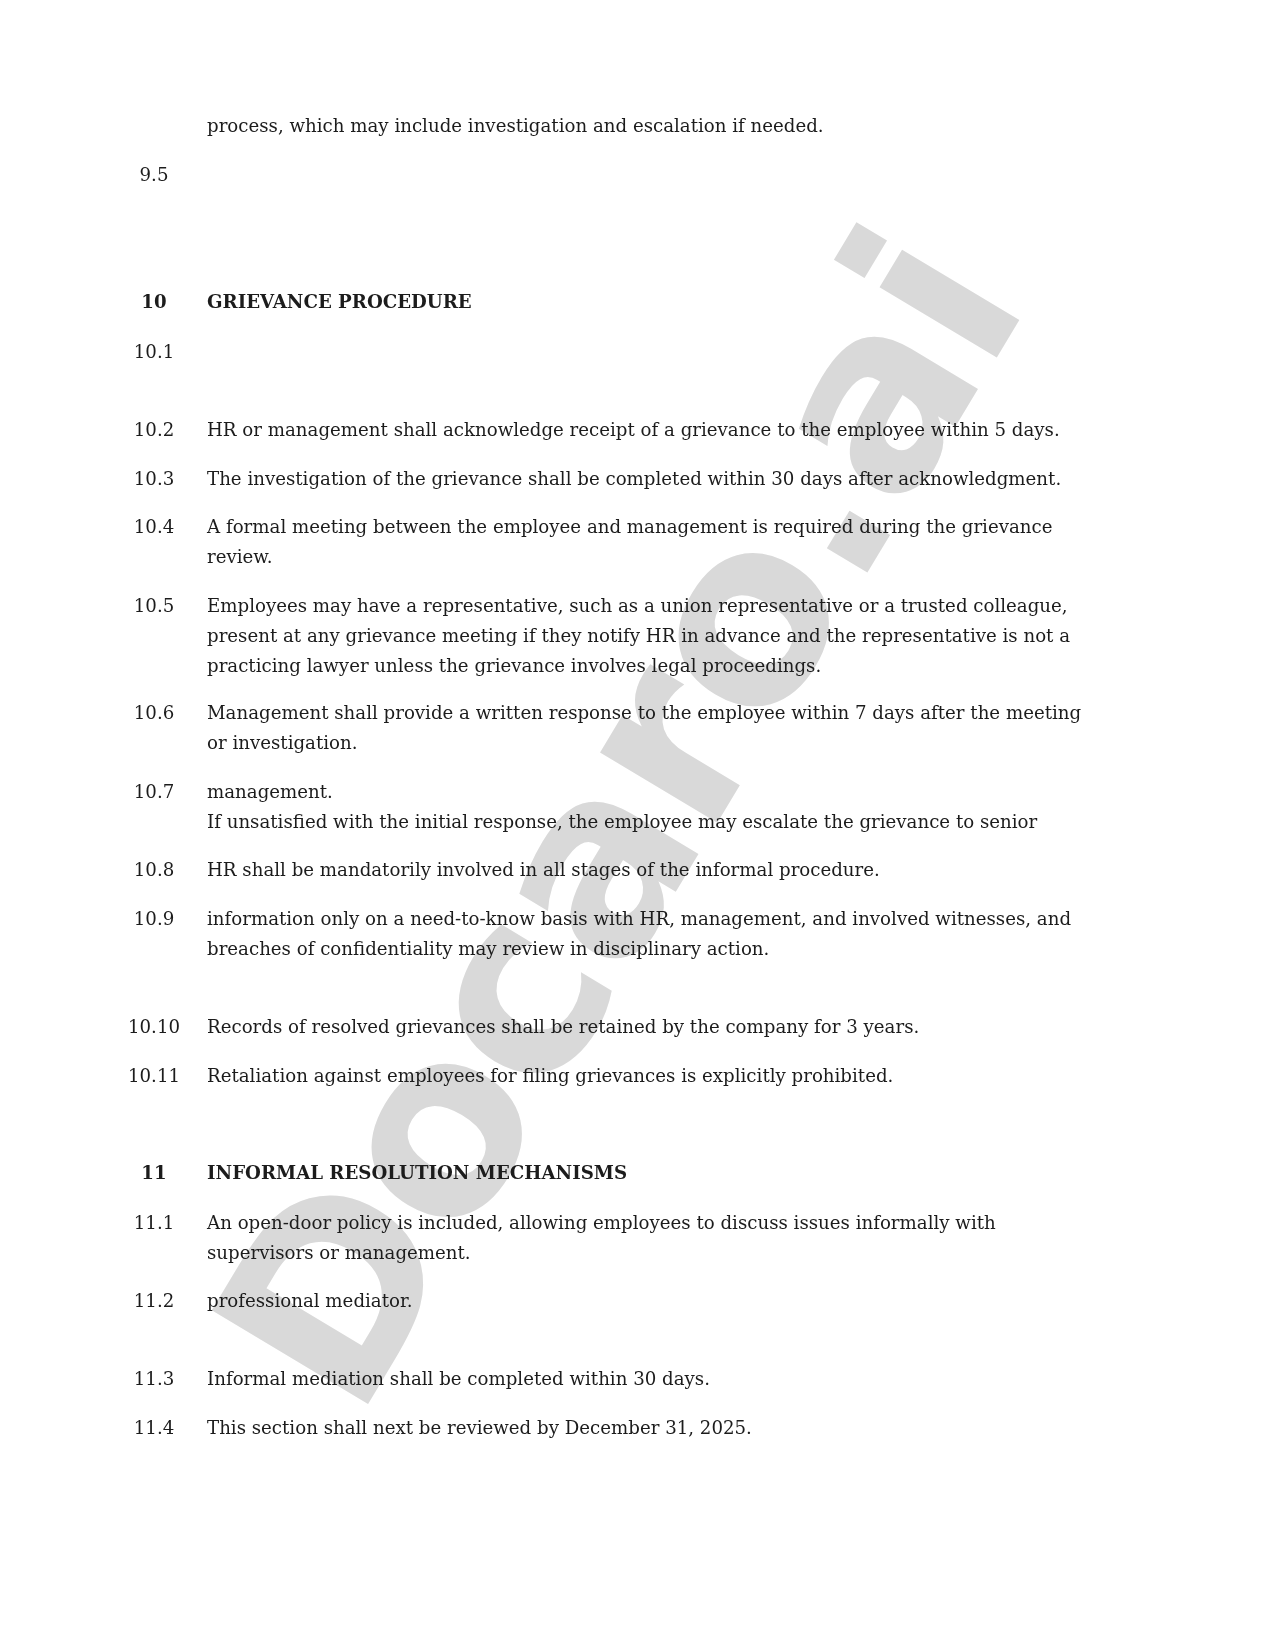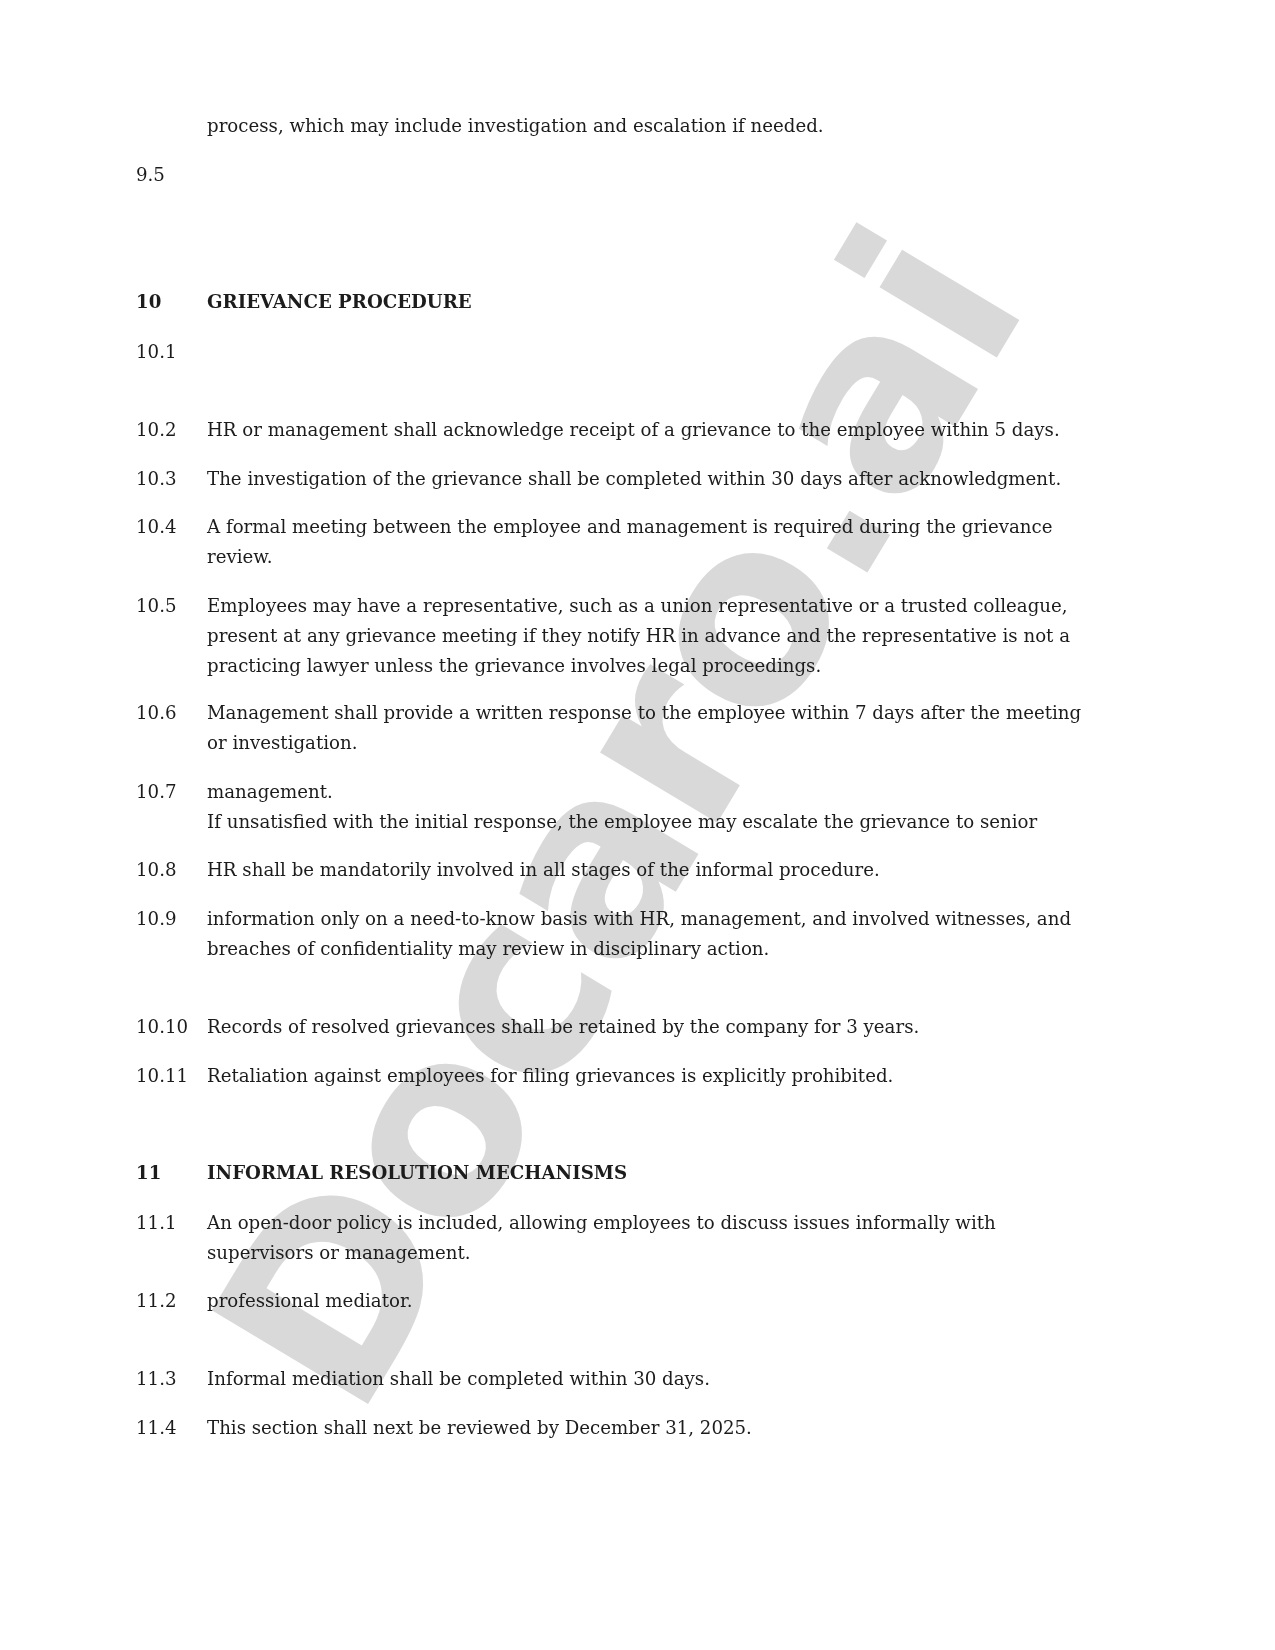--- a/index.html
+++ b/index.html
@@ -19,21 +19,21 @@
     user-select: none;
   }
   .content {
     position: absolute; left: 0; top: 0; width: 1275px; z-index: 1;
     font-family: "DejaVu Serif", serif;
     font-size: 18.2px;
     color: #1c1c1c;
     line-height: 30px;
   }
   .item { position: absolute; left: 0; width: 1275px; }
-  .num { position: absolute; width: 60px; left: 136px; text-align: left; }
+  .num { position: absolute; width: 60px; left: 124px; text-align: center; }
   .text { position: absolute; left: 207px; width: 930px; }
   .heading .num, .heading .text { font-weight: bold; }
 </style>
 </head>
 <body>
 
 <div class="page">
   <div class="watermark">Docaro.ai</div>
 
   <div class="content">

